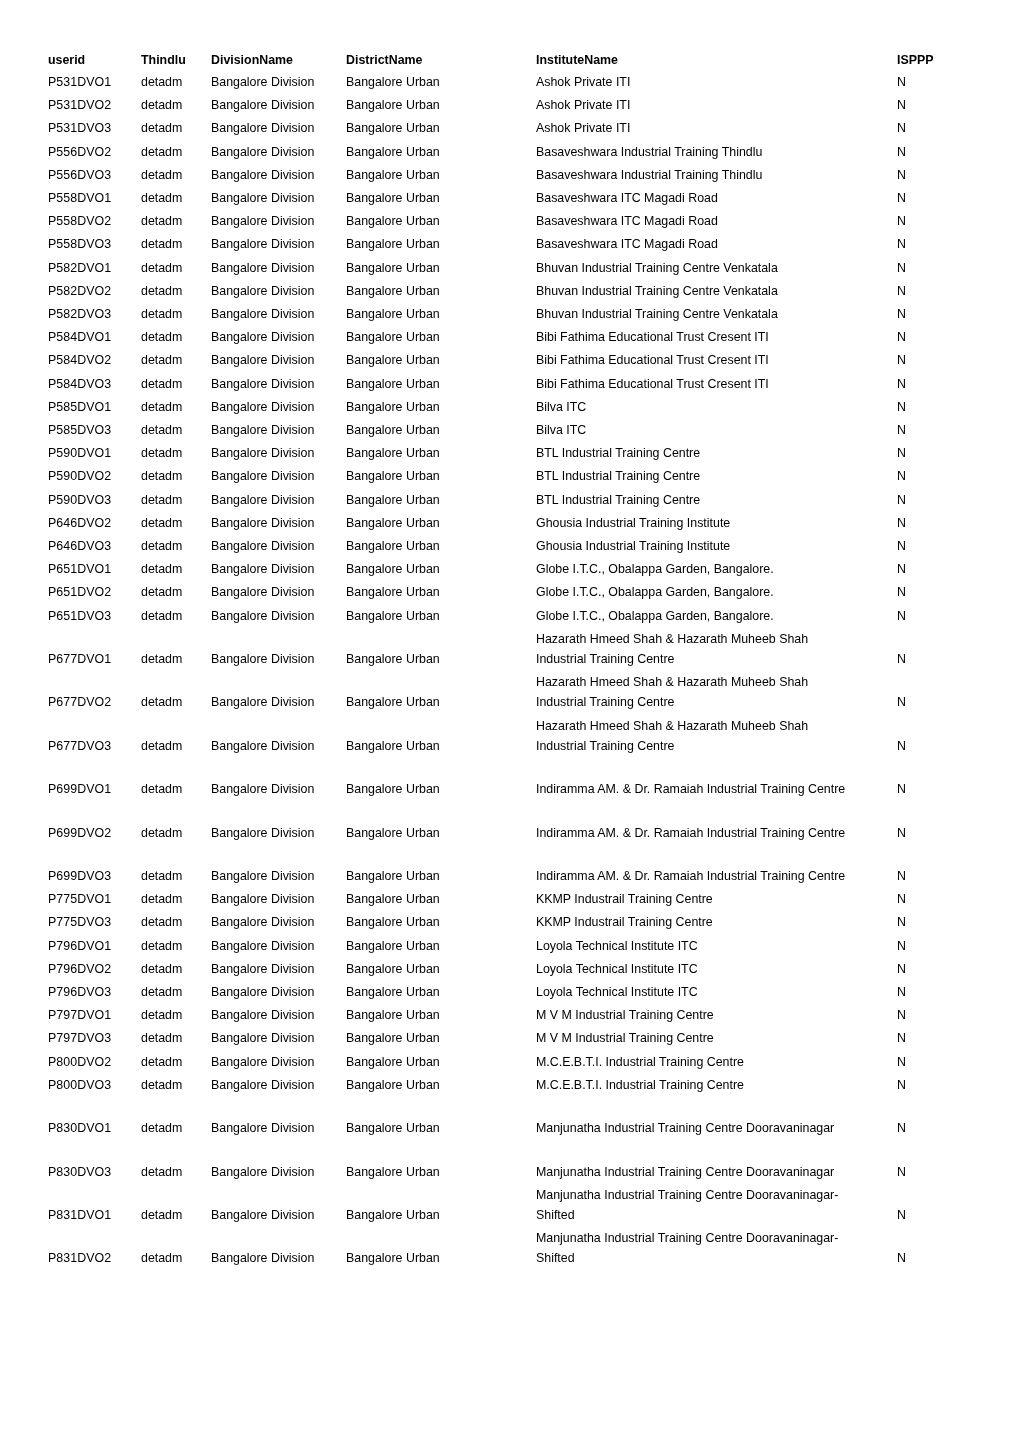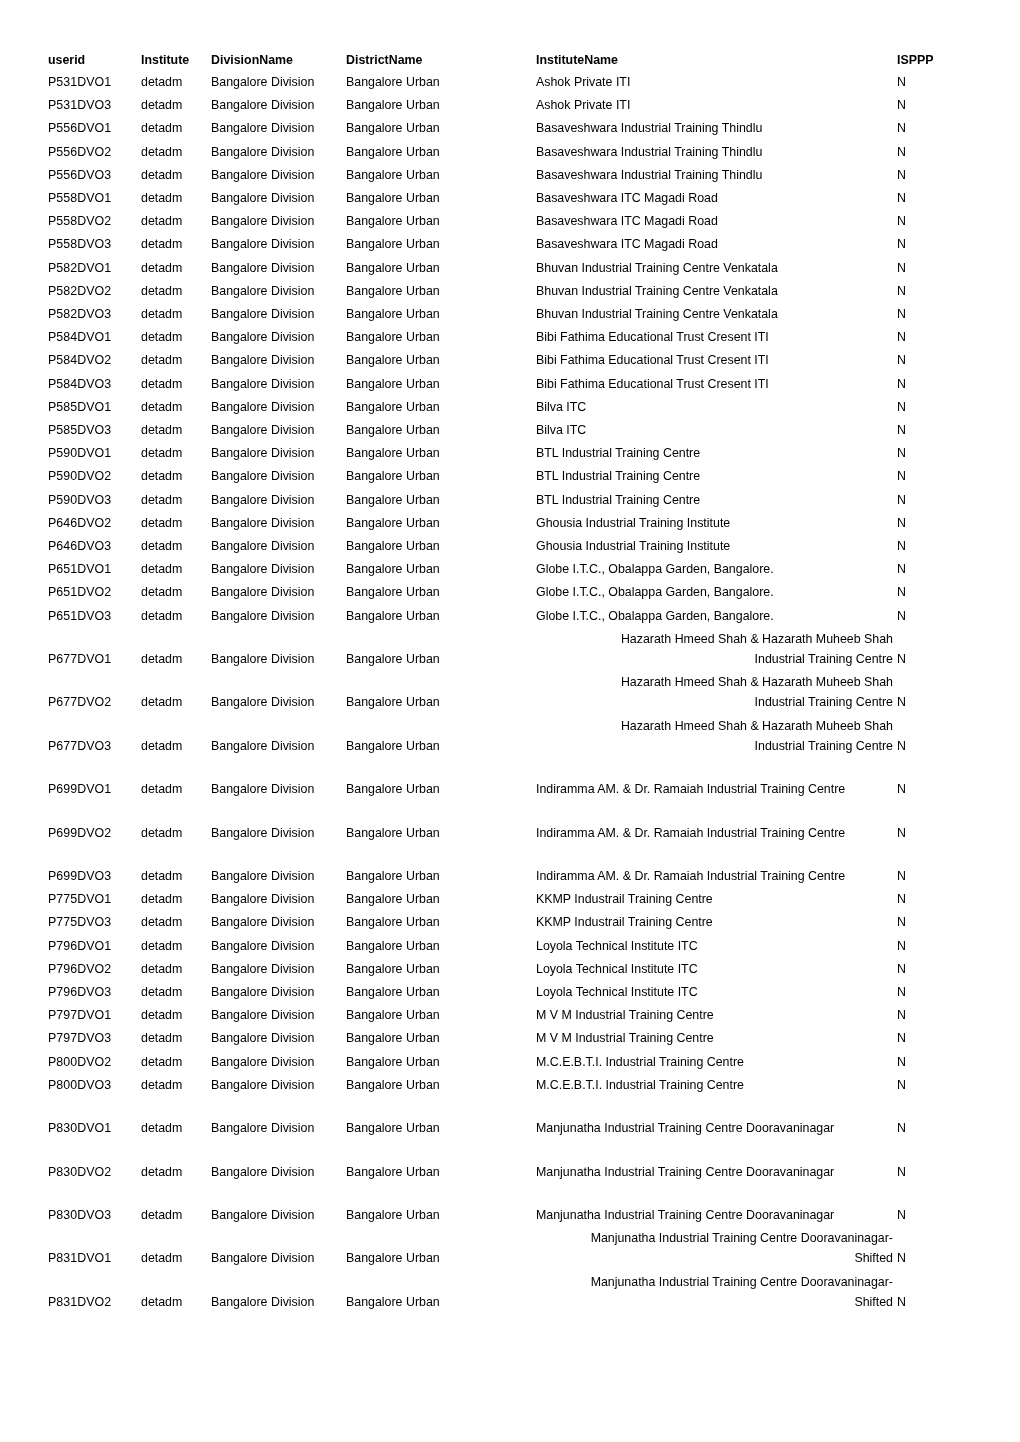--- a/index.html
+++ b/index.html
@@ -59,21 +59,20 @@
   table.grid tr.r-single td { height: 20.2px; }
   table.grid tr.r-wrap   td { height: 40.4px; }
   table.grid tr.r-gap    td { height: 40.4px; }
 
   
   td.institute.wrapped {
     white-space: normal;
     line-height: 20.2px;
     vertical-align: bottom;
     padding-bottom: 3px;
-    text-align: right;
   }
   td.institute.wrapped .wrapline { display: block; }
 
   
   tr.r-gap td { vertical-align: bottom; }
 
   td.isppp, th.isppp { padding-left: 0; margin-top: 43px; }
   td.userid { letter-spacing: 0.05px; }
 </style>
 </head>
@@ -85,50 +84,50 @@
       <col class="c-userid">
       <col class="c-password">
       <col class="c-division">
       <col class="c-district">
       <col class="c-institute">
       <col class="c-isppp">
     </colgroup>
     <thead>
       <tr>
         <th class="userid">userid</th>
-        <th class="password">Institute</th>
+        <th class="password">Thindlu</th>
         <th class="division">DivisionName</th>
         <th class="district">DistrictName</th>
         <th class="institute">InstituteName</th>
         <th class="isppp">ISPPP</th>
       </tr>
     </thead>
     <tbody id="table-body">
         <tr class="r-single">
           <td class="userid">P531DVO1</td>
           <td class="password">detadm</td>
           <td class="division">Bangalore Division</td>
           <td class="district">Bangalore Urban</td>
           <td class="institute">Ashok Private ITI</td>
           <td class="isppp">N</td>
         </tr>
         <tr class="r-single">
+          <td class="userid">P531DVO2</td>
+          <td class="password">detadm</td>
+          <td class="division">Bangalore Division</td>
+          <td class="district">Bangalore Urban</td>
+          <td class="institute">Ashok Private ITI</td>
+          <td class="isppp">N</td>
+        </tr>
+        <tr class="r-single">
           <td class="userid">P531DVO3</td>
           <td class="password">detadm</td>
           <td class="division">Bangalore Division</td>
           <td class="district">Bangalore Urban</td>
           <td class="institute">Ashok Private ITI</td>
-          <td class="isppp">N</td>
-        </tr>
-        <tr class="r-single">
-          <td class="userid">P556DVO1</td>
-          <td class="password">detadm</td>
-          <td class="division">Bangalore Division</td>
-          <td class="district">Bangalore Urban</td>
-          <td class="institute">Basaveshwara Industrial Training Thindlu</td>
           <td class="isppp">N</td>
         </tr>
         <tr class="r-single">
           <td class="userid">P556DVO2</td>
           <td class="password">detadm</td>
           <td class="division">Bangalore Division</td>
           <td class="district">Bangalore Urban</td>
           <td class="institute">Basaveshwara Industrial Training Thindlu</td>
           <td class="isppp">N</td>
         </tr>
@@ -423,28 +422,20 @@
         </tr>
         <tr class="r-gap">
           <td class="userid">P830DVO1</td>
           <td class="password">detadm</td>
           <td class="division">Bangalore Division</td>
           <td class="district">Bangalore Urban</td>
           <td class="institute">Manjunatha Industrial Training Centre Dooravaninagar</td>
           <td class="isppp">N</td>
         </tr>
         <tr class="r-gap">
-          <td class="userid">P830DVO2</td>
-          <td class="password">detadm</td>
-          <td class="division">Bangalore Division</td>
-          <td class="district">Bangalore Urban</td>
-          <td class="institute">Manjunatha Industrial Training Centre Dooravaninagar</td>
-          <td class="isppp">N</td>
-        </tr>
-        <tr class="r-gap">
           <td class="userid">P830DVO3</td>
           <td class="password">detadm</td>
           <td class="division">Bangalore Division</td>
           <td class="district">Bangalore Urban</td>
           <td class="institute">Manjunatha Industrial Training Centre Dooravaninagar</td>
           <td class="isppp">N</td>
         </tr>
         <tr class="r-wrap">
           <td class="userid">P831DVO1</td>
           <td class="password">detadm</td>

